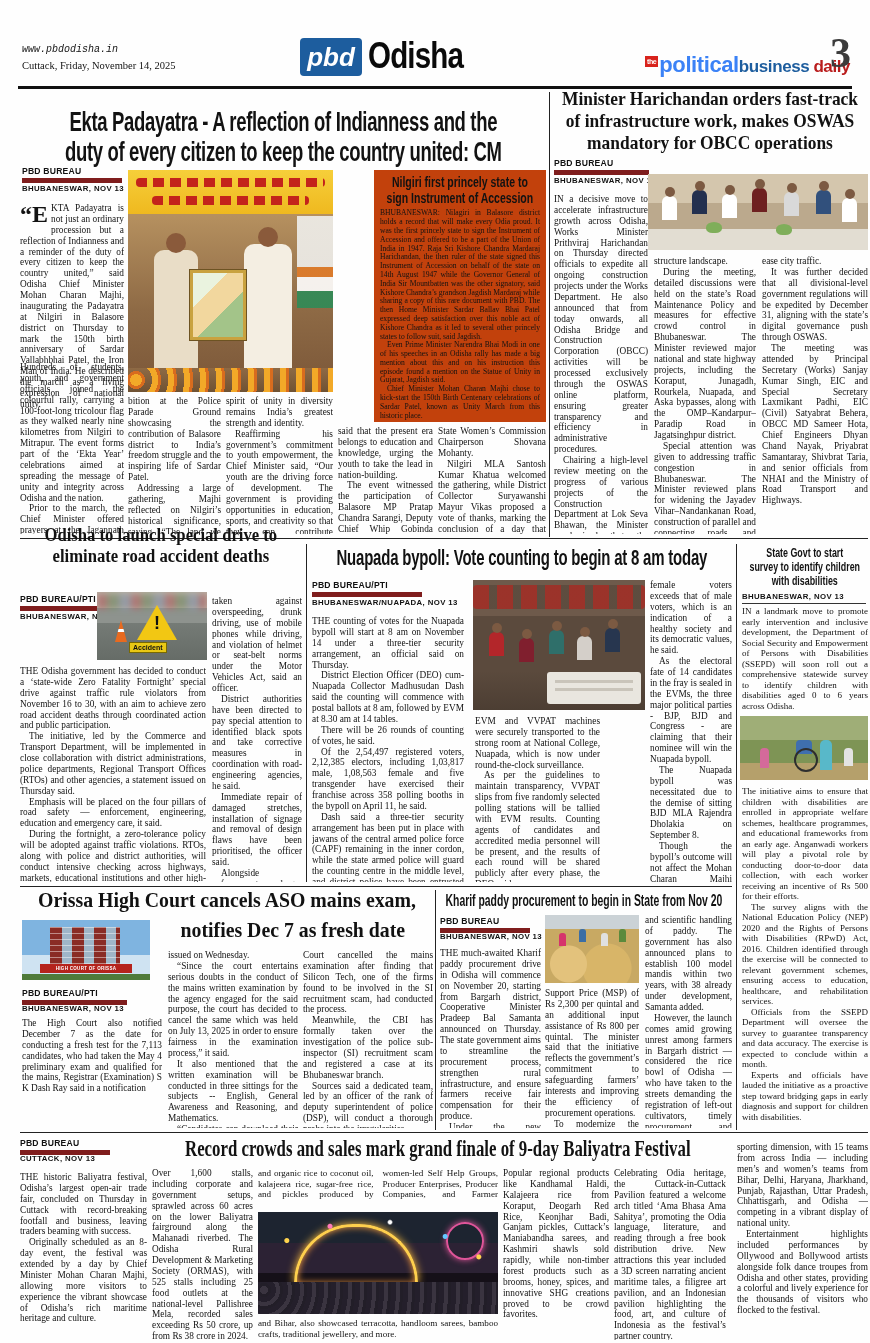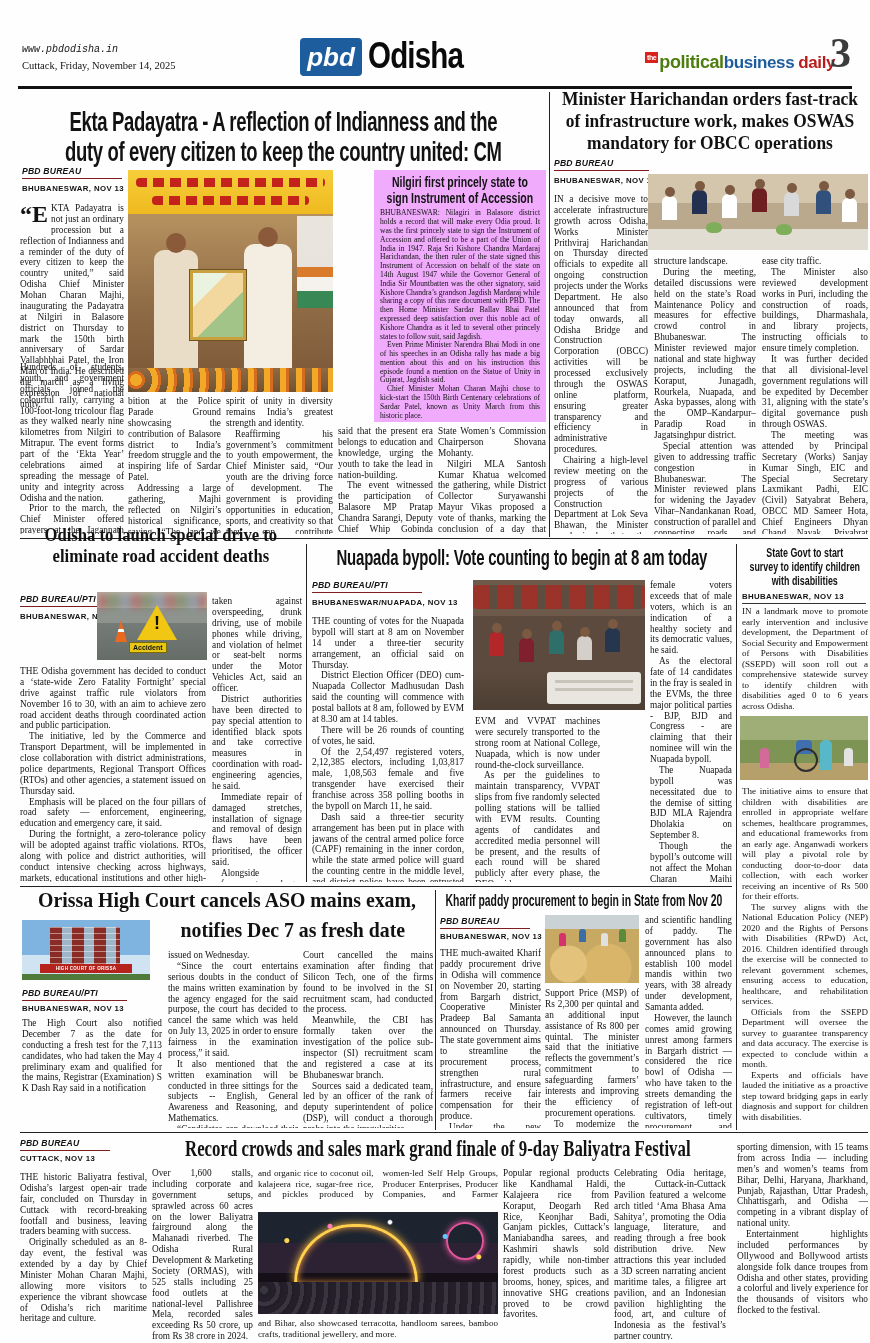--- a/index.html
+++ b/index.html
@@ -10,47 +10,47 @@
   
   .site-url{position:absolute;left:22px;top:44px;font-style:italic;font-size:10px;font-family:Liberation Mono, monospace;}
   .hdr-date{position:absolute;left:22px;top:60px;font-size:10.5px;}
   .logo-box{position:absolute;left:300px;top:38px;width:62px;height:38px;background:#1d5d9e;border-radius:4px;
             color:#fff;font:bold italic 26px/38px "Liberation Sans",sans-serif;text-align:center;}
   .logo-odisha{position:absolute;left:368px;top:34px;font:bold 36px/44px "Liberation Sans",sans-serif;
                letter-spacing:-1px;transform:scaleX(.82);transform-origin:0 0;color:#0a0a0a;}
   .brand{position:absolute;left:645px;top:52px;font-family:"Liberation Sans",sans-serif;letter-spacing:-.4px;white-space:nowrap;}
   .brand .the{display:inline-block;background:#d8231c;color:#fff;font:bold 7px/9px "Liberation Sans",sans-serif;
               padding:1px 2px;vertical-align:8px;margin-right:1px;}
-  .brand .pol{font-weight:800;font-size:18px;color:#4d7c0f;}
+  .brand .pol{font-weight:800;font-size:22px;color:#3b82f6;}
   .brand .bus{font-weight:800;font-size:17px;color:#1d5d9e;}
   .brand .dly{font-weight:600;font-size:17px;color:#b91c1c;}
   .pageno{position:absolute;left:830px;top:30px;font:bold 42px/46px "Liberation Serif",serif;color:#3c3c3c;}
   
   .col{position:absolute;text-align:justify;font-size:9.3px;line-height:1.17;overflow:hidden;}
   .col p{margin:0;text-indent:9px;}
   .col p:first-child{text-indent:0;}
   .byline{position:absolute;font-family:"Liberation Sans",sans-serif;font-weight:bold;font-size:8.6px;
-          letter-spacing:.2px;border-bottom:1px solid #7f1d1d;padding-bottom:2px;font-style:italic;}
+          letter-spacing:.2px;border-bottom:5px solid #7f1d1d;padding-bottom:2px;}
   .dateline{position:absolute;font-family:"Liberation Sans",sans-serif;font-weight:bold;font-size:7.8px;letter-spacing:.4px;}
   .dropcap{float:left;font:bold 24px/0.9 "Liberation Serif",serif;margin:1px 3px 0 0;}
   
   .hl{position:absolute;}
   .hl .sq{transform-origin:0 0;text-align:center;}
   .hl p{margin:0;}
   #hl-ekta .sq{width:798px;transform:scaleX(.66);font:bold 28px/1.08 "Liberation Sans",sans-serif;letter-spacing:-.5px;}
   #hl-hari .sq{width:345px;transform:scaleX(.916);font:bold 19px/1.17 "Liberation Serif",serif;}
   #hl-road .sq{width:313px;transform:scaleX(.9);font:bold 18.5px/1.15 "Liberation Serif",serif;}
   #hl-nua  .sq{width:623px;transform:scaleX(.68);font:bold 22px/1.05 "Liberation Sans",sans-serif;white-space:nowrap;letter-spacing:-.3px;}
   #hl-srv  .sq{width:175px;transform:scaleX(.74);font:600 12px/1.18 "Liberation Sans",sans-serif;}
   #hl-hc1  .sq{width:460px;transform:scaleX(.9);font:bold 22px/1.05 "Liberation Serif",serif;white-space:nowrap;}
   #hl-hc2  .sq{width:313px;transform:scaleX(.9);font:bold 22px/1.05 "Liberation Serif",serif;white-space:nowrap;}
   #hl-kha  .sq{width:449px;transform:scaleX(.65);font:bold 16px/1.1 "Liberation Sans",sans-serif;white-space:nowrap;}
   #hl-bal  .sq{width:828px;transform:scaleX(.7);font:bold 24px/1.1 "Liberation Serif",serif;white-space:nowrap;}
   
-  #nilgiri{position:absolute;left:374px;top:170px;width:172px;height:252px;background:#f0abfc;
+  #nilgiri{position:absolute;left:374px;top:170px;width:172px;height:252px;background:#c2410c;
            padding:5px 6px;box-sizing:border-box;overflow:hidden;}
   #nilgiri .nhl{text-align:center;margin-bottom:3px;}
   #nilgiri .nhl .sq{display:block;width:213px;transform:scaleX(.75);transform-origin:0 0;
                     font:bold 14px/1.12 "Liberation Sans",sans-serif;text-align:center;}
   #nilgiri .nhl p{margin:0;}
   #nilgiri .nbody{font-size:7.6px;line-height:1.16;text-align:justify;}
   #nilgiri .nbody p{margin:0;text-indent:7px;}
   #nilgiri .nbody p:first-child{text-indent:0;}
   
   .photo{position:absolute;overflow:hidden;background:#999;}
@@ -226,21 +226,20 @@
       <p>IN a decisive move to accelerate infrastructure growth across Odisha, Works Minister Prithviraj Harichandan on Thursday directed officials to expedite all ongoing construction projects under the Works Department. He also announced that from today onwards, all Odisha Bridge and Construction Corporation (OBCC) activities will be processed exclusively through the OSWAS online platform, ensuring greater transparency and efficiency in administrative procedures.</p>
       <p>Chairing a high-level review meeting on the progress of various projects of the Construction Department at Lok Seva Bhawan, the Minister emphasized that the government is committed to meeting Chief Minister Mohan Charan Majhi’s vision of a ‘Viksit Odisha’ by 2036. He said that the developmental momentum created under the guidance of Prime Minister Narendra Modi and the continuous support from the Centre is significantly boosting Odisha’s infra-</p>
     </div>
   <div class="col" style="left:654px;top:256px;width:102px;height:278px;">
       <p>structure landscape.</p>
       <p>During the meeting, detailed discussions were held on the state’s Road Maintenance Policy and measures for effective crowd control in Bhubaneswar. The Minister reviewed major national and state highway projects, including the Koraput, Junagadh, Rourkela, Nuapada, and Aska bypasses, along with the OMP–Kandarpur–Paradip Road in Jagatsinghpur district.</p>
       <p>Special attention was given to addressing traffic congestion in Bhubaneswar. The Minister reviewed plans for widening the Jayadev Vihar–Nandankanan Road, construction of parallel and connecting roads, and projects like the Khandagiri–Jagmara elevated road, modern elevated road at Samantarapur Square, and two-lane design near A.G. Square to</p>
     </div>
   <div class="col" style="left:762px;top:256px;width:106px;height:278px;">
       <p>ease city traffic.</p>
-      <p>The Minister also reviewed development works in Puri, including the construction of roads, buildings, Dharmashala, and library projects, instructing officials to ensure timely completion.</p>
       <p>It was further decided that all divisional-level government regulations will be expedited by December 31, aligning with the state’s digital governance push through OSWAS.</p>
       <p>The meeting was attended by Principal Secretary (Works) Sanjay Kumar Singh, EIC and Special Secretary Laxmikant Padhi, EIC (Civil) Satyabrat Behera, OBCC MD Sameer Hota, Chief Engineers Dhyan Chand Nayak, Priyabrat Samantaray, Shivbrat Taria, and senior officials from NHAI and the Ministry of Road Transport and Highways.</p>
     </div>
 
   <div class="hr" style="left:20px;top:538px;width:848px;"></div>
 
   <div class="hl" id="hl-road" style="left:20px;top:525px;width:282px;">
     <div class="sq">
         <p>Odisha to launch special drive to</p>
         <p>eliminate road accident deaths</p>
@@ -289,21 +288,21 @@
     <span class="pp" style="left:132px;top:48px;background:#27364f;"></span>
     <div class="tbl">
         <i></i>
       </div>
   </div>
 
   <div class="col" style="left:312px;top:616px;width:152px;height:266px;">
       <p>THE counting of votes for the Nuapada bypoll will start at 8 am on November 14 under a three-tier security arrangement, an official said on Thursday.</p>
       <p>District Election Officer (DEO) cum-Nuapada Collector Madhusudan Dash said the counting will commence with postal ballots at 8 am, followed by EVM at 8.30 am at 14 tables.</p>
       <p>There will be 26 rounds of counting of votes, he said.</p>
-      <p>Of the 2,54,497 registered voters, 2,12,385 electors, including 1,03,817 male, 1,08,563 female and five transgender have exercised their franchise across 358 polling booths in the bypoll on March 11, he said.</p>
+      <p>Of the 2,54,497 registered voters, 2,12,385 electors, including 1,03,817 male, 1,08,563 female and five transgender have exercised their franchise across 358 polling booths in the bypoll on April 11, he said.</p>
       <p>Dash said a three-tier security arrangement has been put in place with jawans of the central armed police force (CAPF) remaining in the inner cordon, while the state armed police will guard the counting centre in the middle level, and district police have been entrusted with maintaining law and order in the outer circle.</p>
     </div>
   <div class="col" style="left:475px;top:716px;width:125px;height:166px;">
       <p>EVM and VVPAT machines were securely transported to the strong room at National College, Nuapada, which is now under round-the-clock surveillance.</p>
       <p>As per the guidelines to maintain transparency, VVPAT slips from five randomly selected polling stations will be tallied with EVM results. Counting agents of candidates and accredited media personnel will be present, and the results of each round will be shared publicly after every phase, the DEO said.</p>
     </div>
   <div class="col" style="left:650px;top:580px;width:82px;height:302px;">
       <p>female voters exceeds that of male voters, which is an indication of a healthy society and its democratic values, he said.</p>
       <p>As the electoral fate of 14 candidates in the fray is sealed in the EVMs, the three major political parties - BJP, BJD and Congress - are claiming that their nominee will win the Nuapada bypoll.</p>
       <p>The Nuapada bypoll was necessitated due to the demise of sitting BJD MLA Rajendra Dholakia on September 8.</p>

